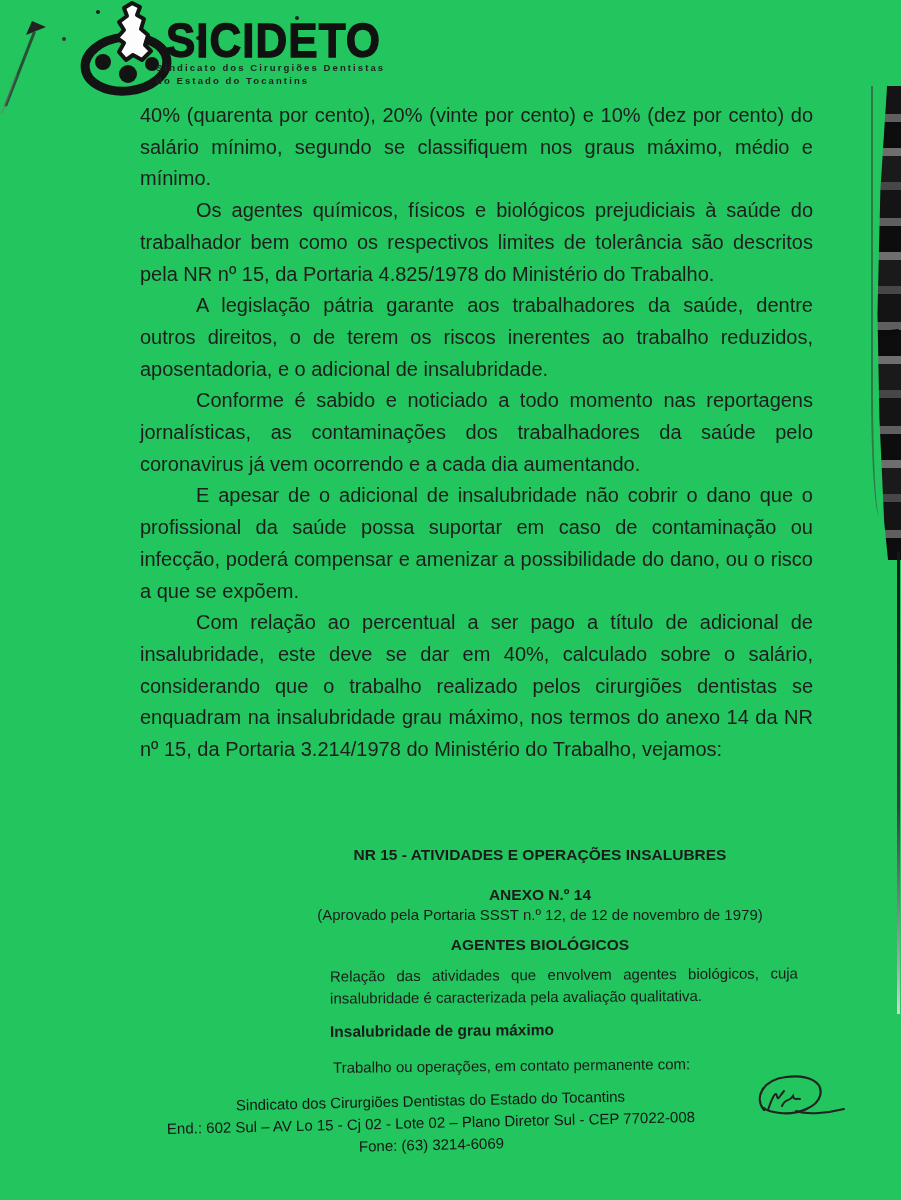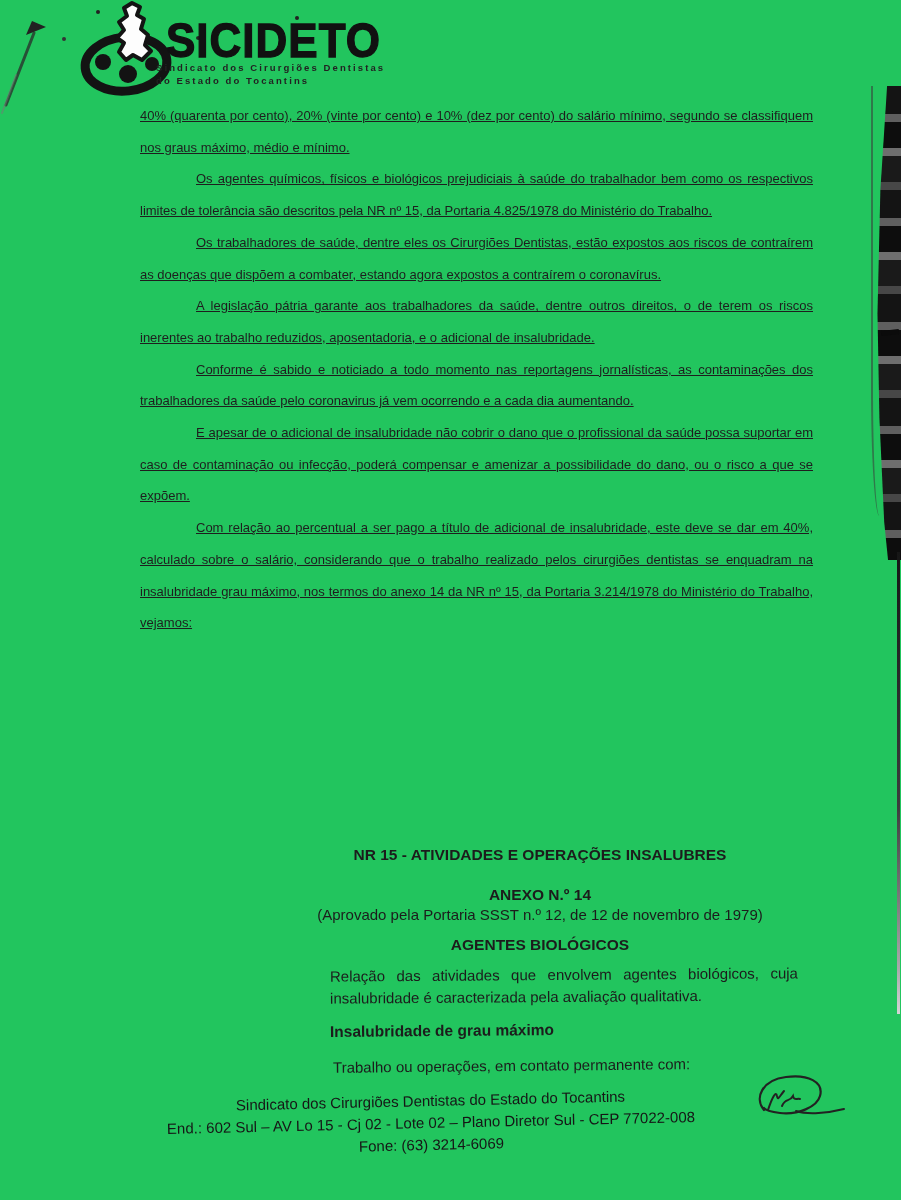--- a/index.html
+++ b/index.html
@@ -22,23 +22,22 @@
     position:absolute; left:156px; top:62px;
     font-size:9.5px; font-weight:bold; letter-spacing:2.1px; color:#222;
     line-height:12.5px; white-space:pre-line;
   }
   .pen-mark { position:absolute; left:0px; top:5px; width:140px; height:110px; }
   .speck { position:absolute; background:#222; border-radius:50%; }
 
   
   .doc-body {
     position:absolute; left:140px; top:100px; width:673px;
-    font-size:13px; line-height:31.7px; text-align:justify;
+    font-size:20px; line-height:31.7px; text-align:justify;
     color:#1e1e1e;
-    text-decoration:underline;
   }
   .doc-body p { text-indent:56px; }
   .doc-body p.noindent { text-indent:0; }
 
   
   .cite-h1 { position:absolute; left:140px; top:846px; width:800px; text-align:center;
              font-size:15.5px; font-weight:bold; }
   .cite-h2 { position:absolute; left:140px; top:886px; width:800px; text-align:center;
              font-size:15.5px; font-weight:bold; }
   .cite-note { position:absolute; left:140px; top:906px; width:800px; text-align:center;
@@ -98,21 +97,20 @@
     <circle cx="52" cy="74" r="9" fill="#131313"></circle>
     <circle cx="76" cy="64" r="7" fill="#131313"></circle>
   </svg>
   <div class="logo-title">SICIDETO</div>
   <div class="logo-subtitle">Sindicato dos Cirurgiões Dentistas
 do Estado do Tocantins</div>
 
   <div class="doc-body">
     <p class="noindent">40% (quarenta por cento), 20% (vinte por cento) e 10% (dez por cento) do salário mínimo, segundo se classifiquem nos graus máximo, médio e mínimo.</p>
     <p>Os agentes químicos, físicos e biológicos prejudiciais à saúde do trabalhador bem como os respectivos limites de tolerância são descritos pela NR nº 15, da Portaria 4.825/1978 do Ministério do Trabalho.</p>
-    <p>Os trabalhadores de saúde, dentre eles os Cirurgiões Dentistas, estão expostos aos riscos de contraírem as doenças que dispõem a combater, estando agora expostos a contraírem o coronavírus.</p>
     <p>A legislação pátria garante aos trabalhadores da saúde, dentre outros direitos, o de terem os riscos inerentes ao trabalho reduzidos, aposentadoria, e o adicional de insalubridade.</p>
     <p>Conforme é sabido e noticiado a todo momento nas reportagens jornalísticas, as contaminações dos trabalhadores da saúde pelo coronavirus já vem ocorrendo e a cada dia aumentando.</p>
     <p>E apesar de o adicional de insalubridade não cobrir o dano que o profissional da saúde possa suportar em caso de contaminação ou infecção, poderá compensar e amenizar a possibilidade do dano, ou o risco a que se expõem.</p>
     <p>Com relação ao percentual a ser pago a título de adicional de insalubridade, este deve se dar em 40%, calculado sobre o salário, considerando que o trabalho realizado pelos cirurgiões dentistas se enquadram na insalubridade grau máximo, nos termos do anexo 14 da NR nº 15, da Portaria 3.214/1978 do Ministério do Trabalho, vejamos:</p>
   </div>
 
   <div class="cite-h1">NR 15 - ATIVIDADES E OPERAÇÕES INSALUBRES</div>
   <div class="cite-h2">ANEXO N.º 14</div>
   <div class="cite-note">(Aprovado pela Portaria SSST n.º 12, de 12 de novembro de 1979)</div>
   <div class="cite-h3">AGENTES BIOLÓGICOS</div>

